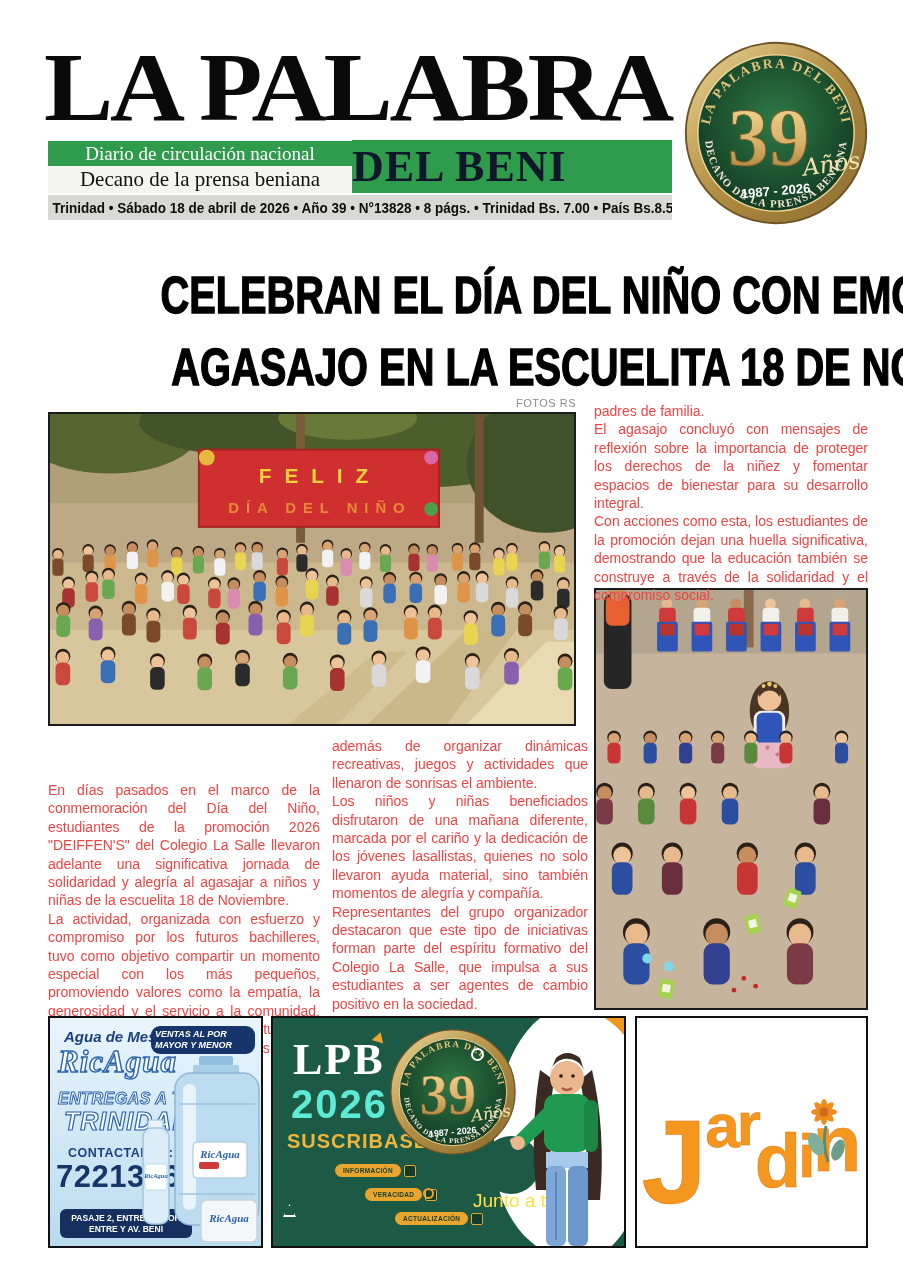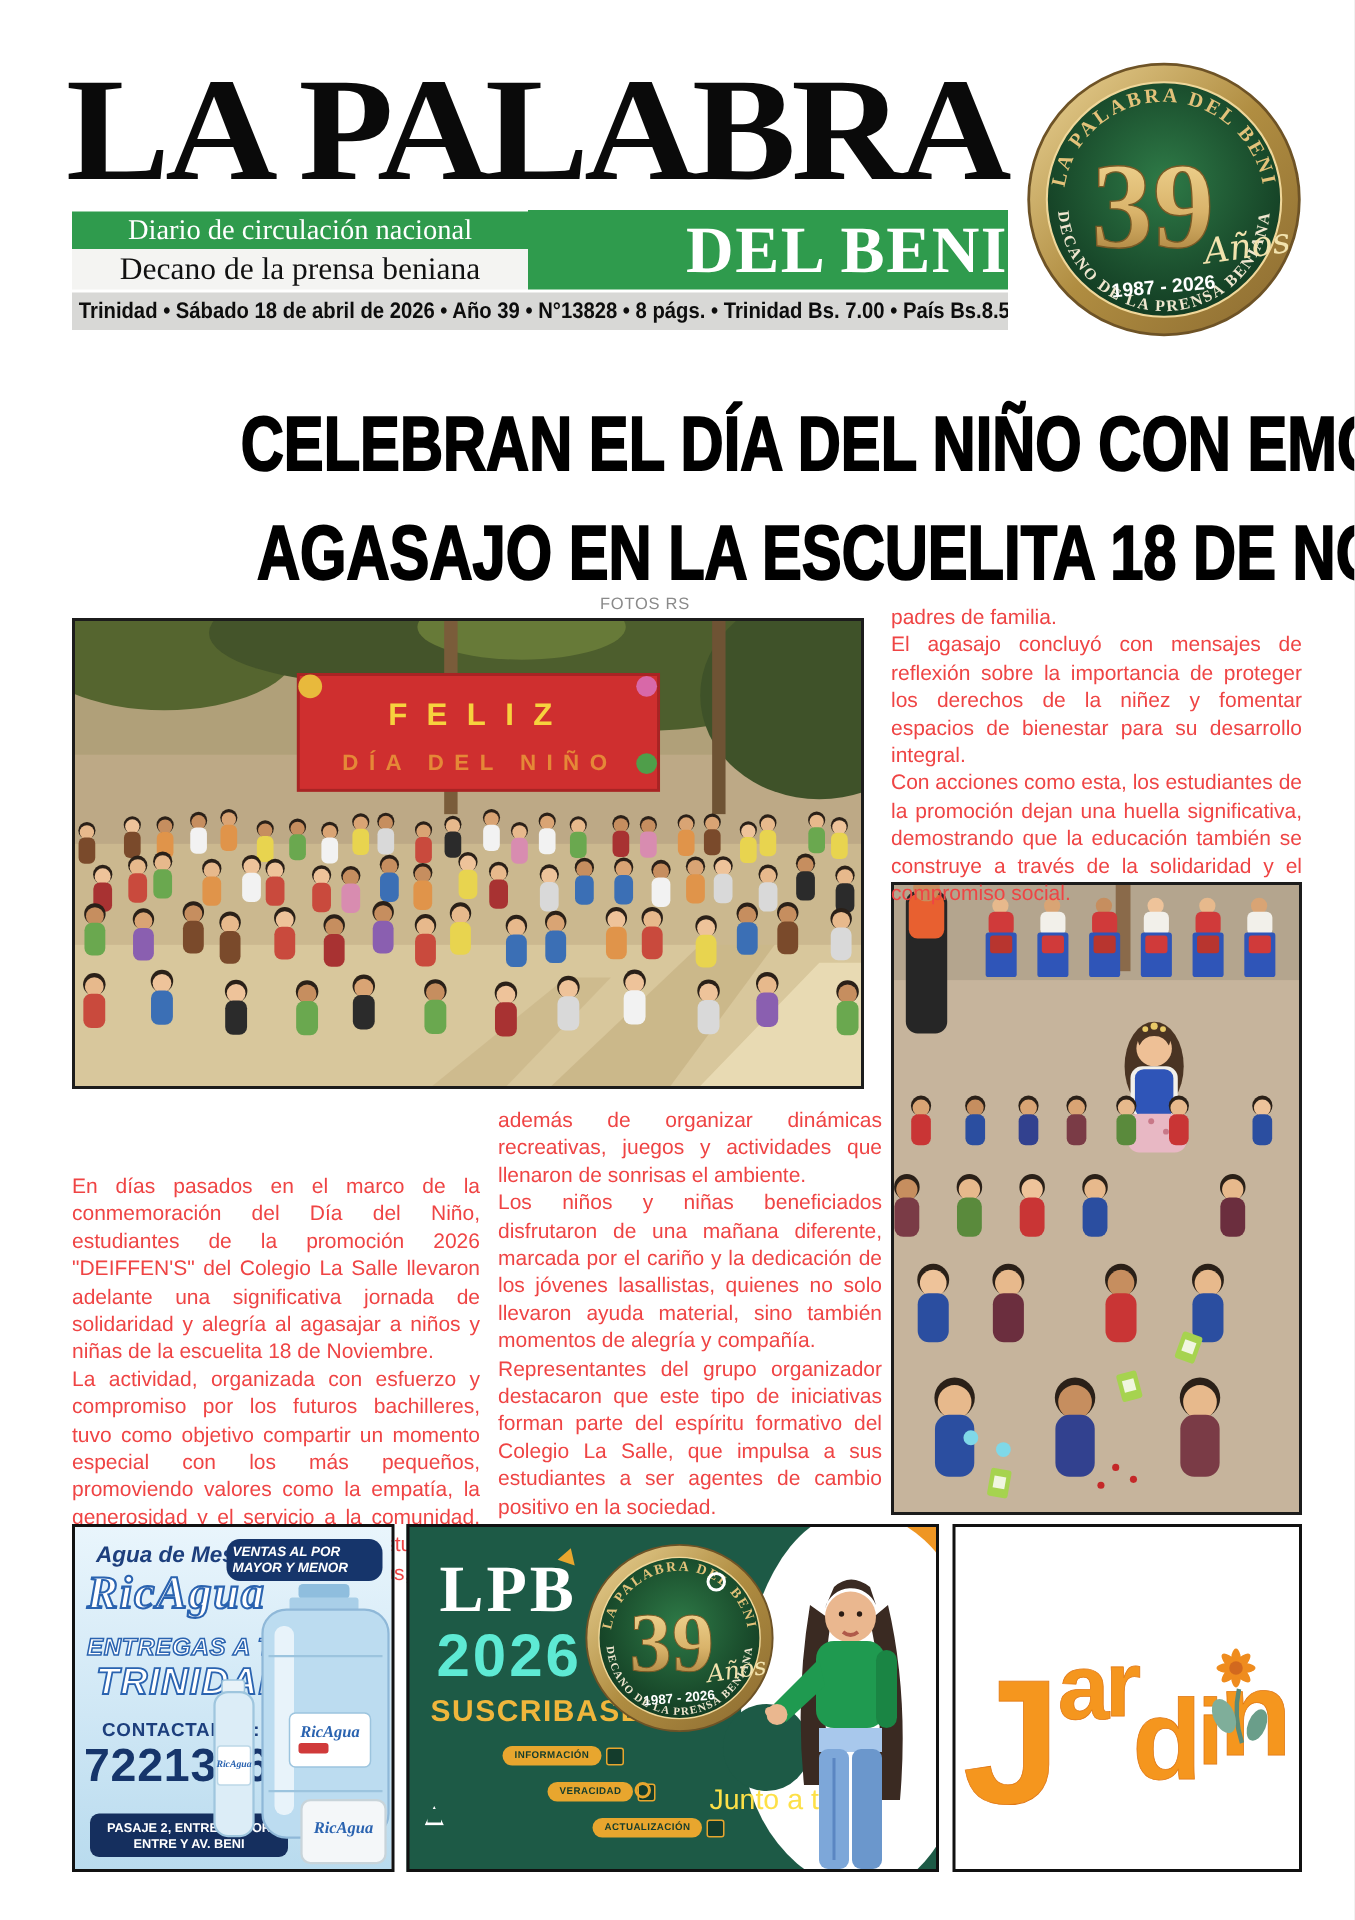--- a/index.html
+++ b/index.html
@@ -10,39 +10,39 @@
   
   .mast-title{left:44px;top:38px;width:632px;height:108px;
       font-family:"Liberation Serif",serif;font-weight:700;font-size:98px;line-height:1.0;
       color:#0a0a0a;white-space:nowrap;}
   .mast-title .stretch{display:inline-block;transform:scaleX(1.06);transform-origin:left center;letter-spacing:-3px;}
   .band-green{left:48px;top:141px;width:304px;height:25px;background:var(--green);
       color:#fff;font-family:"Liberation Serif",serif;font-size:19px;line-height:25px;text-align:center;}
   .band-decano{left:48px;top:166px;width:304px;height:27px;background:#f4f4f2;
       color:#111;font-family:"Liberation Serif",serif;font-size:21px;line-height:26px;text-align:center;}
   .delbeni{left:352px;top:140px;width:320px;height:53px;background:var(--green);
-      color:#ffffff;font-family:"Liberation Serif",serif;font-weight:700;font-size:44px;line-height:53px;
-      text-align:right;letter-spacing:1px;}
+      color:#0f172a;font-family:"Liberation Serif",serif;font-weight:700;font-size:44px;line-height:53px;
+      text-align:left;letter-spacing:1px;}
   .datestrip{left:48px;top:195px;width:624px;height:25px;background:#d8d8d6;
       font-weight:700;font-size:15px;line-height:25px;color:#0d0d0d;white-space:nowrap;overflow:hidden;}
   .datestrip .stretch{display:inline-block;transform:scaleX(.90);transform-origin:left center;padding-left:5px;}
 
   
   .logo-badge{left:683px;top:40px;width:186px;height:186px;}
   .logo-badge svg,.lpb-logo svg{width:100%;height:100%;display:block;}
 
   
   .kicker{left:55px;top:240px;width:820px;font-weight:700;font-size:20px;color:#0b0b0b;
       white-space:pre;}
   .kicker .stretch{display:inline-block;transform:scaleX(.94);transform-origin:left center;}
   .headline{left:40px;top:266px;width:823px;text-align:center;color:#000;}
   .headline .hl{display:block;line-height:60px;}
   .headline .cond{display:inline-block;transform:scaleX(.78);transform-origin:center;
       font-weight:700;font-size:51px;white-space:nowrap;-webkit-text-stroke:1.4px #000;}
-  .credit{left:400px;top:397px;width:176px;text-align:left;font-size:11px;color:#8a8a8a;letter-spacing:.5px;}
+  .credit{left:400px;top:397px;width:176px;text-align:right;font-size:11px;color:#8a8a8a;letter-spacing:.5px;}
 
   
   .photo{border:2px solid #1c1c1c;box-sizing:border-box;background:#cbb88f;}
   .photo-main{left:48px;top:412px;width:528px;height:314px;}
   .photo-right{left:594px;top:588px;width:274px;height:422px;}
   .photo svg{width:100%;height:100%;display:block;}
 
   
   .bodycol{font-size:14px;line-height:18.4px;text-align:justify;color:#ef4444;white-space:pre-line;}
   .col-right{left:594px;top:402px;width:274px;height:184px;}

